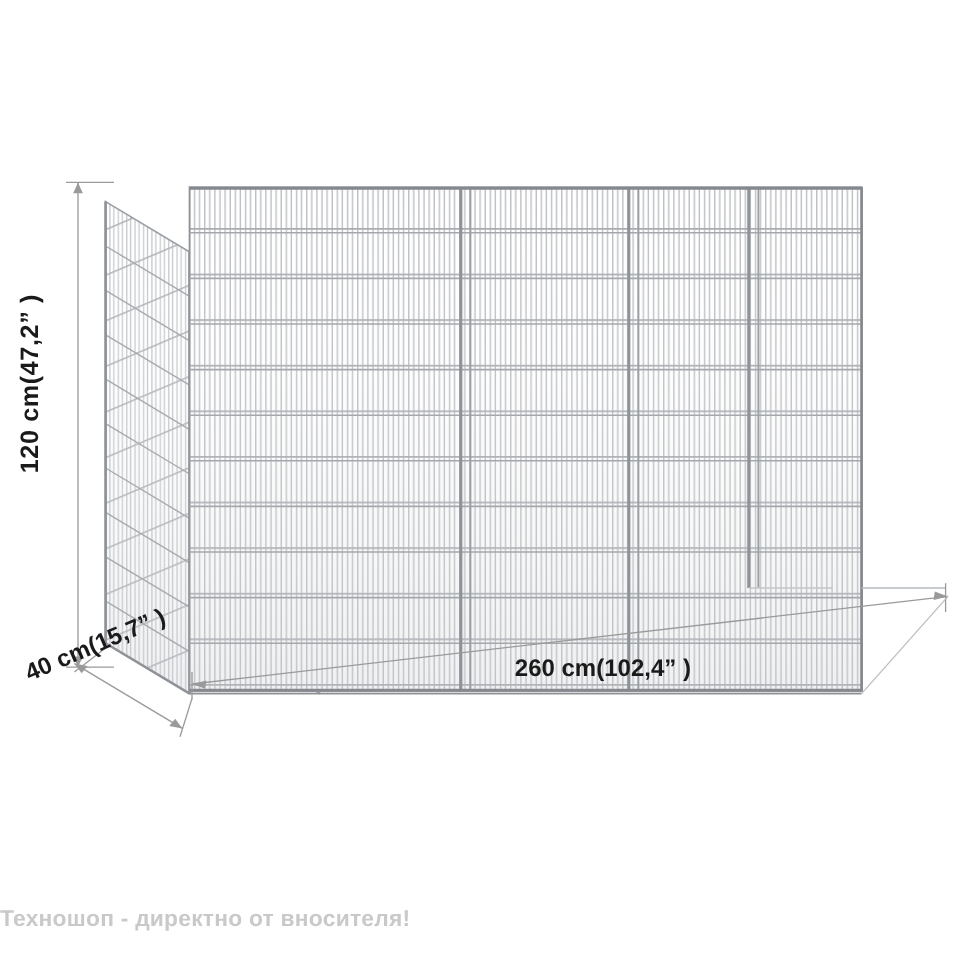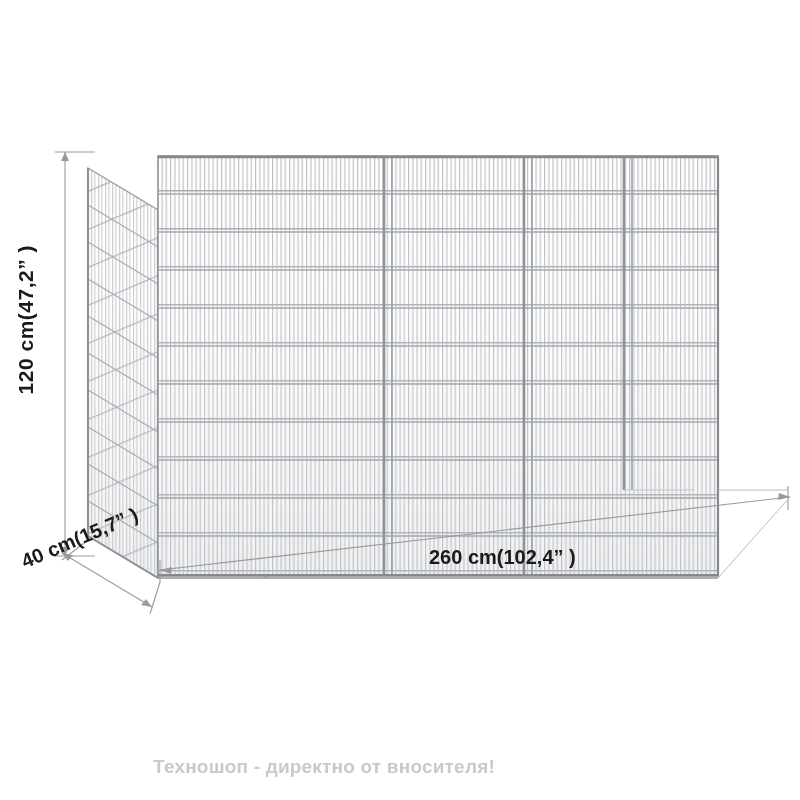--- a/index.html
+++ b/index.html
@@ -23,21 +23,20 @@
     left: 0;
     top: 0;
     width: 800px;
     height: 800px;
   }
   .footer-text {
     position: absolute;
     left: 0;
     bottom: 22px;
     width: 648px;
-    text-align: center;
     font-size: 19px;
     font-weight: bold;
     color: #c9c9c9;
     letter-spacing: 0.2px;
     font-family: "Liberation Sans", sans-serif;
     user-select: none;
   }
   .dim-label {
     position: absolute;
     font-family: "Liberation Sans", sans-serif;

